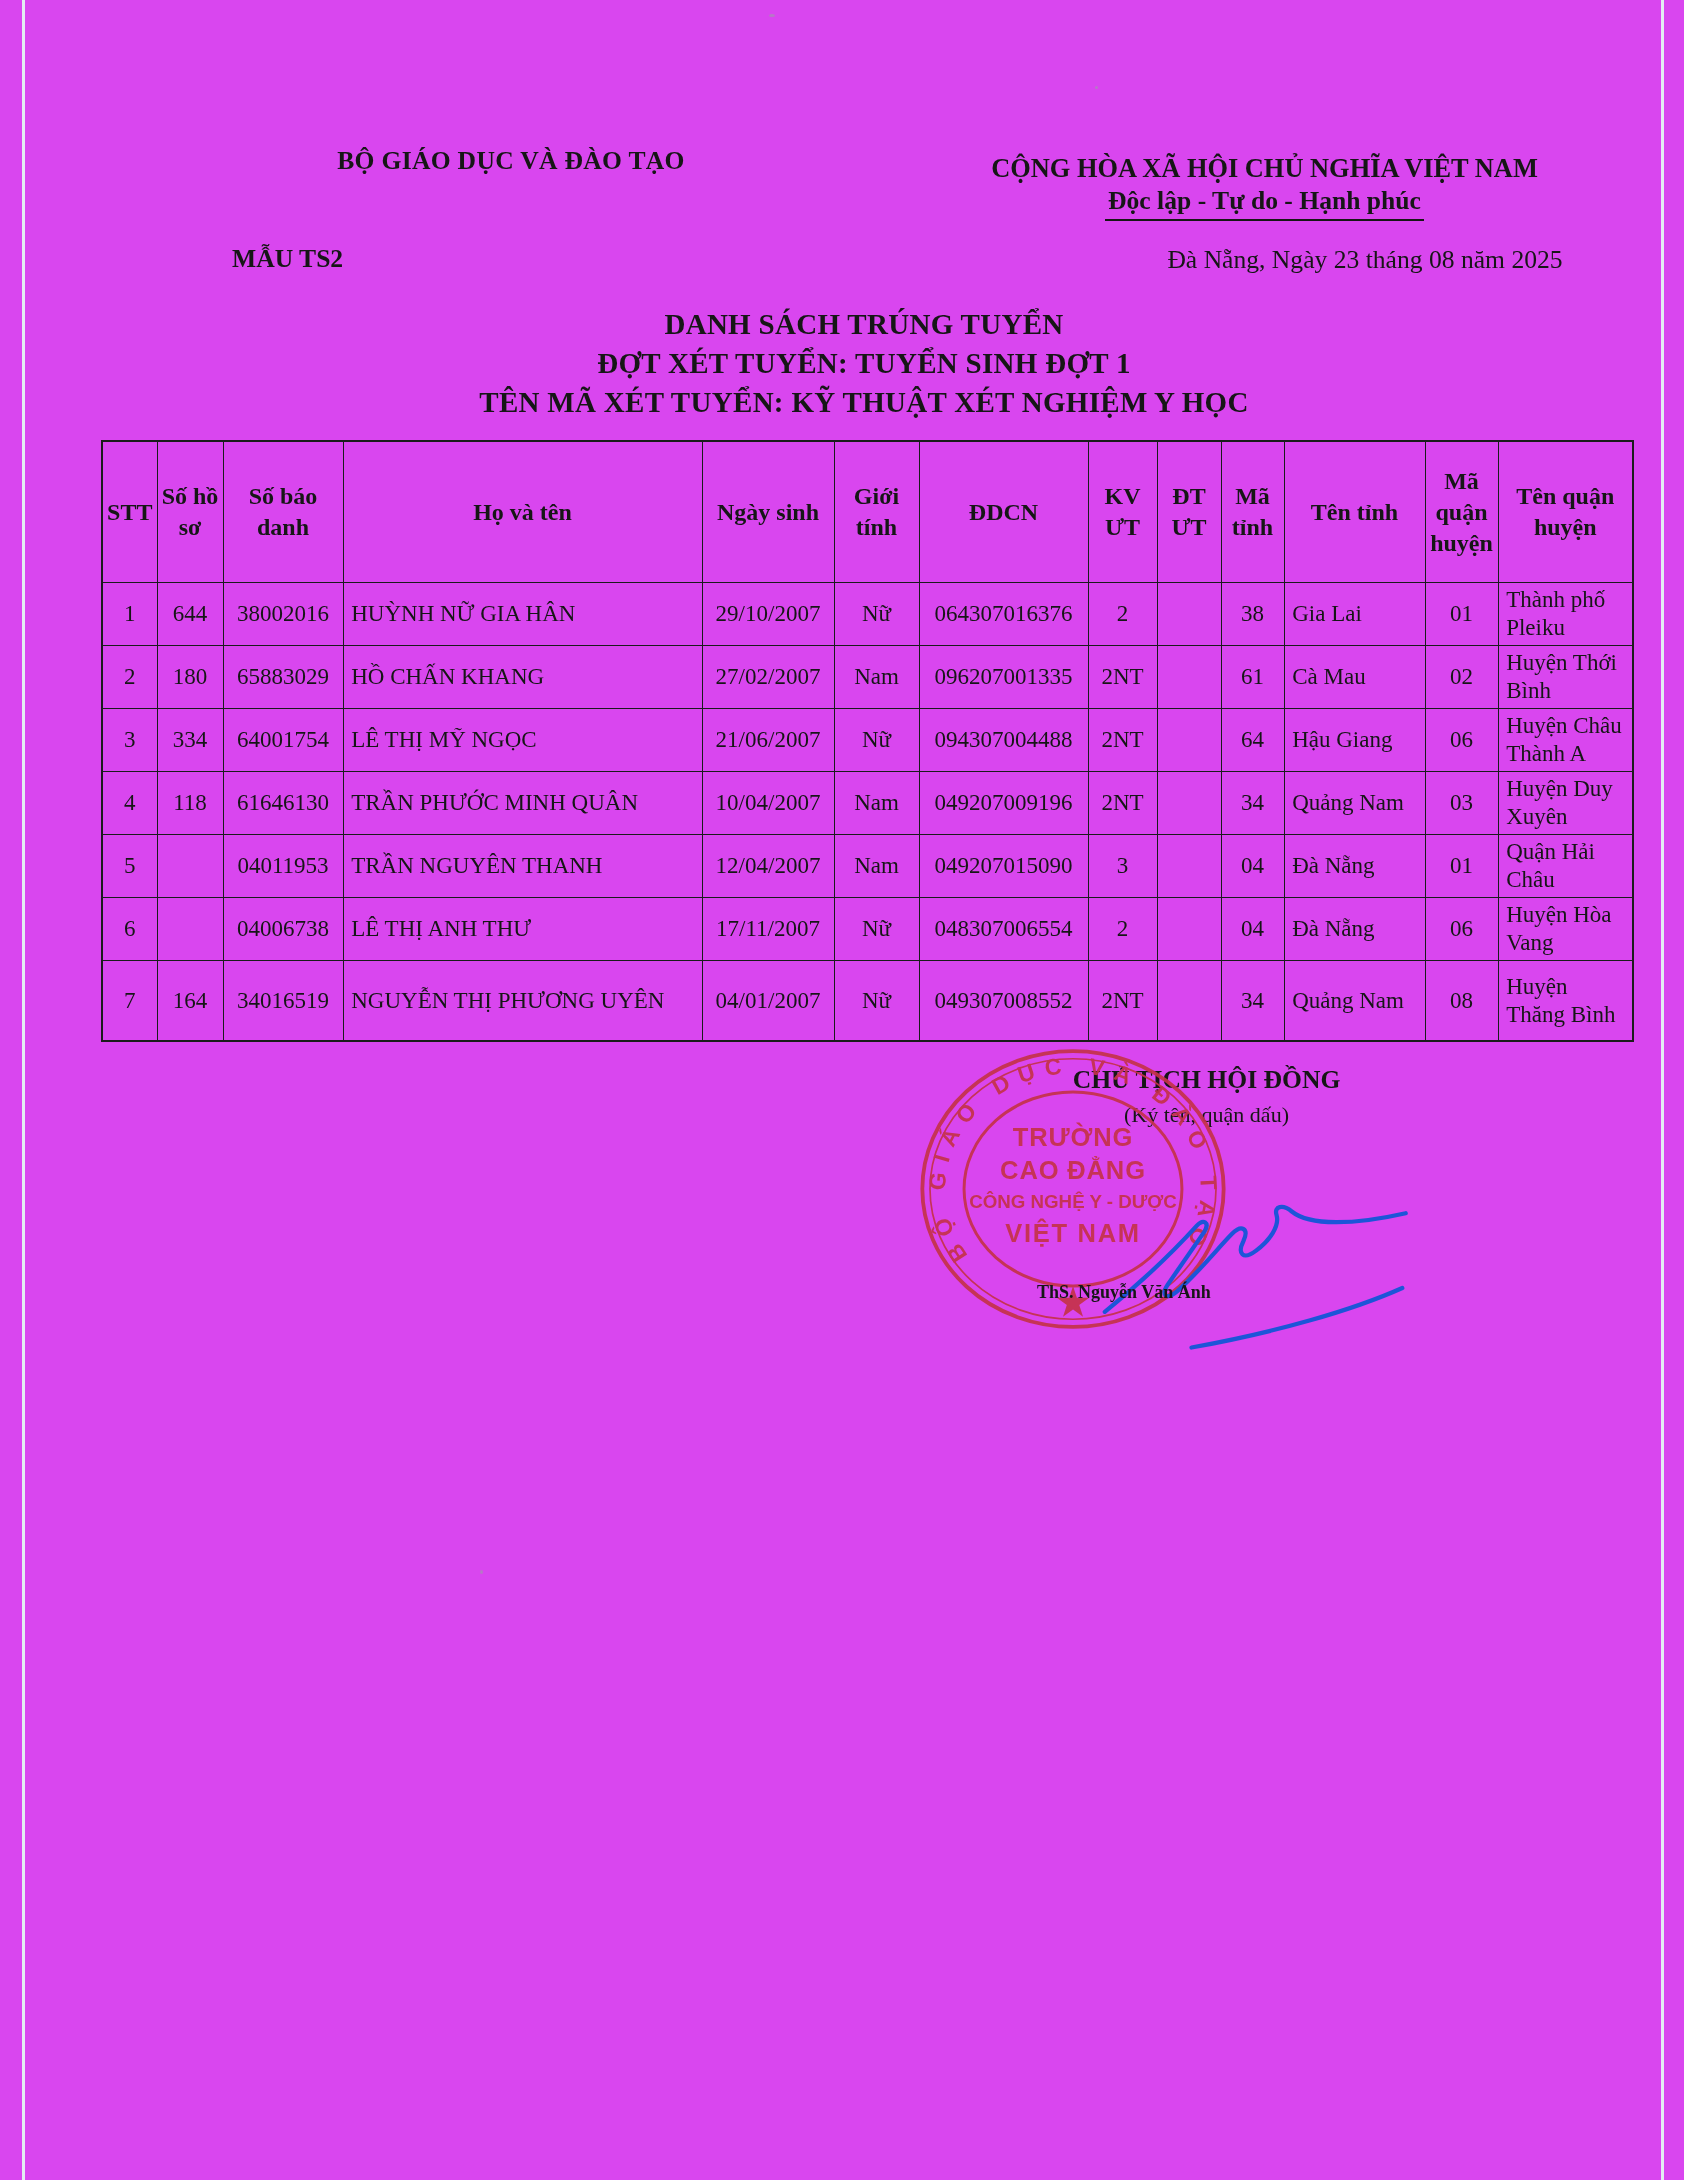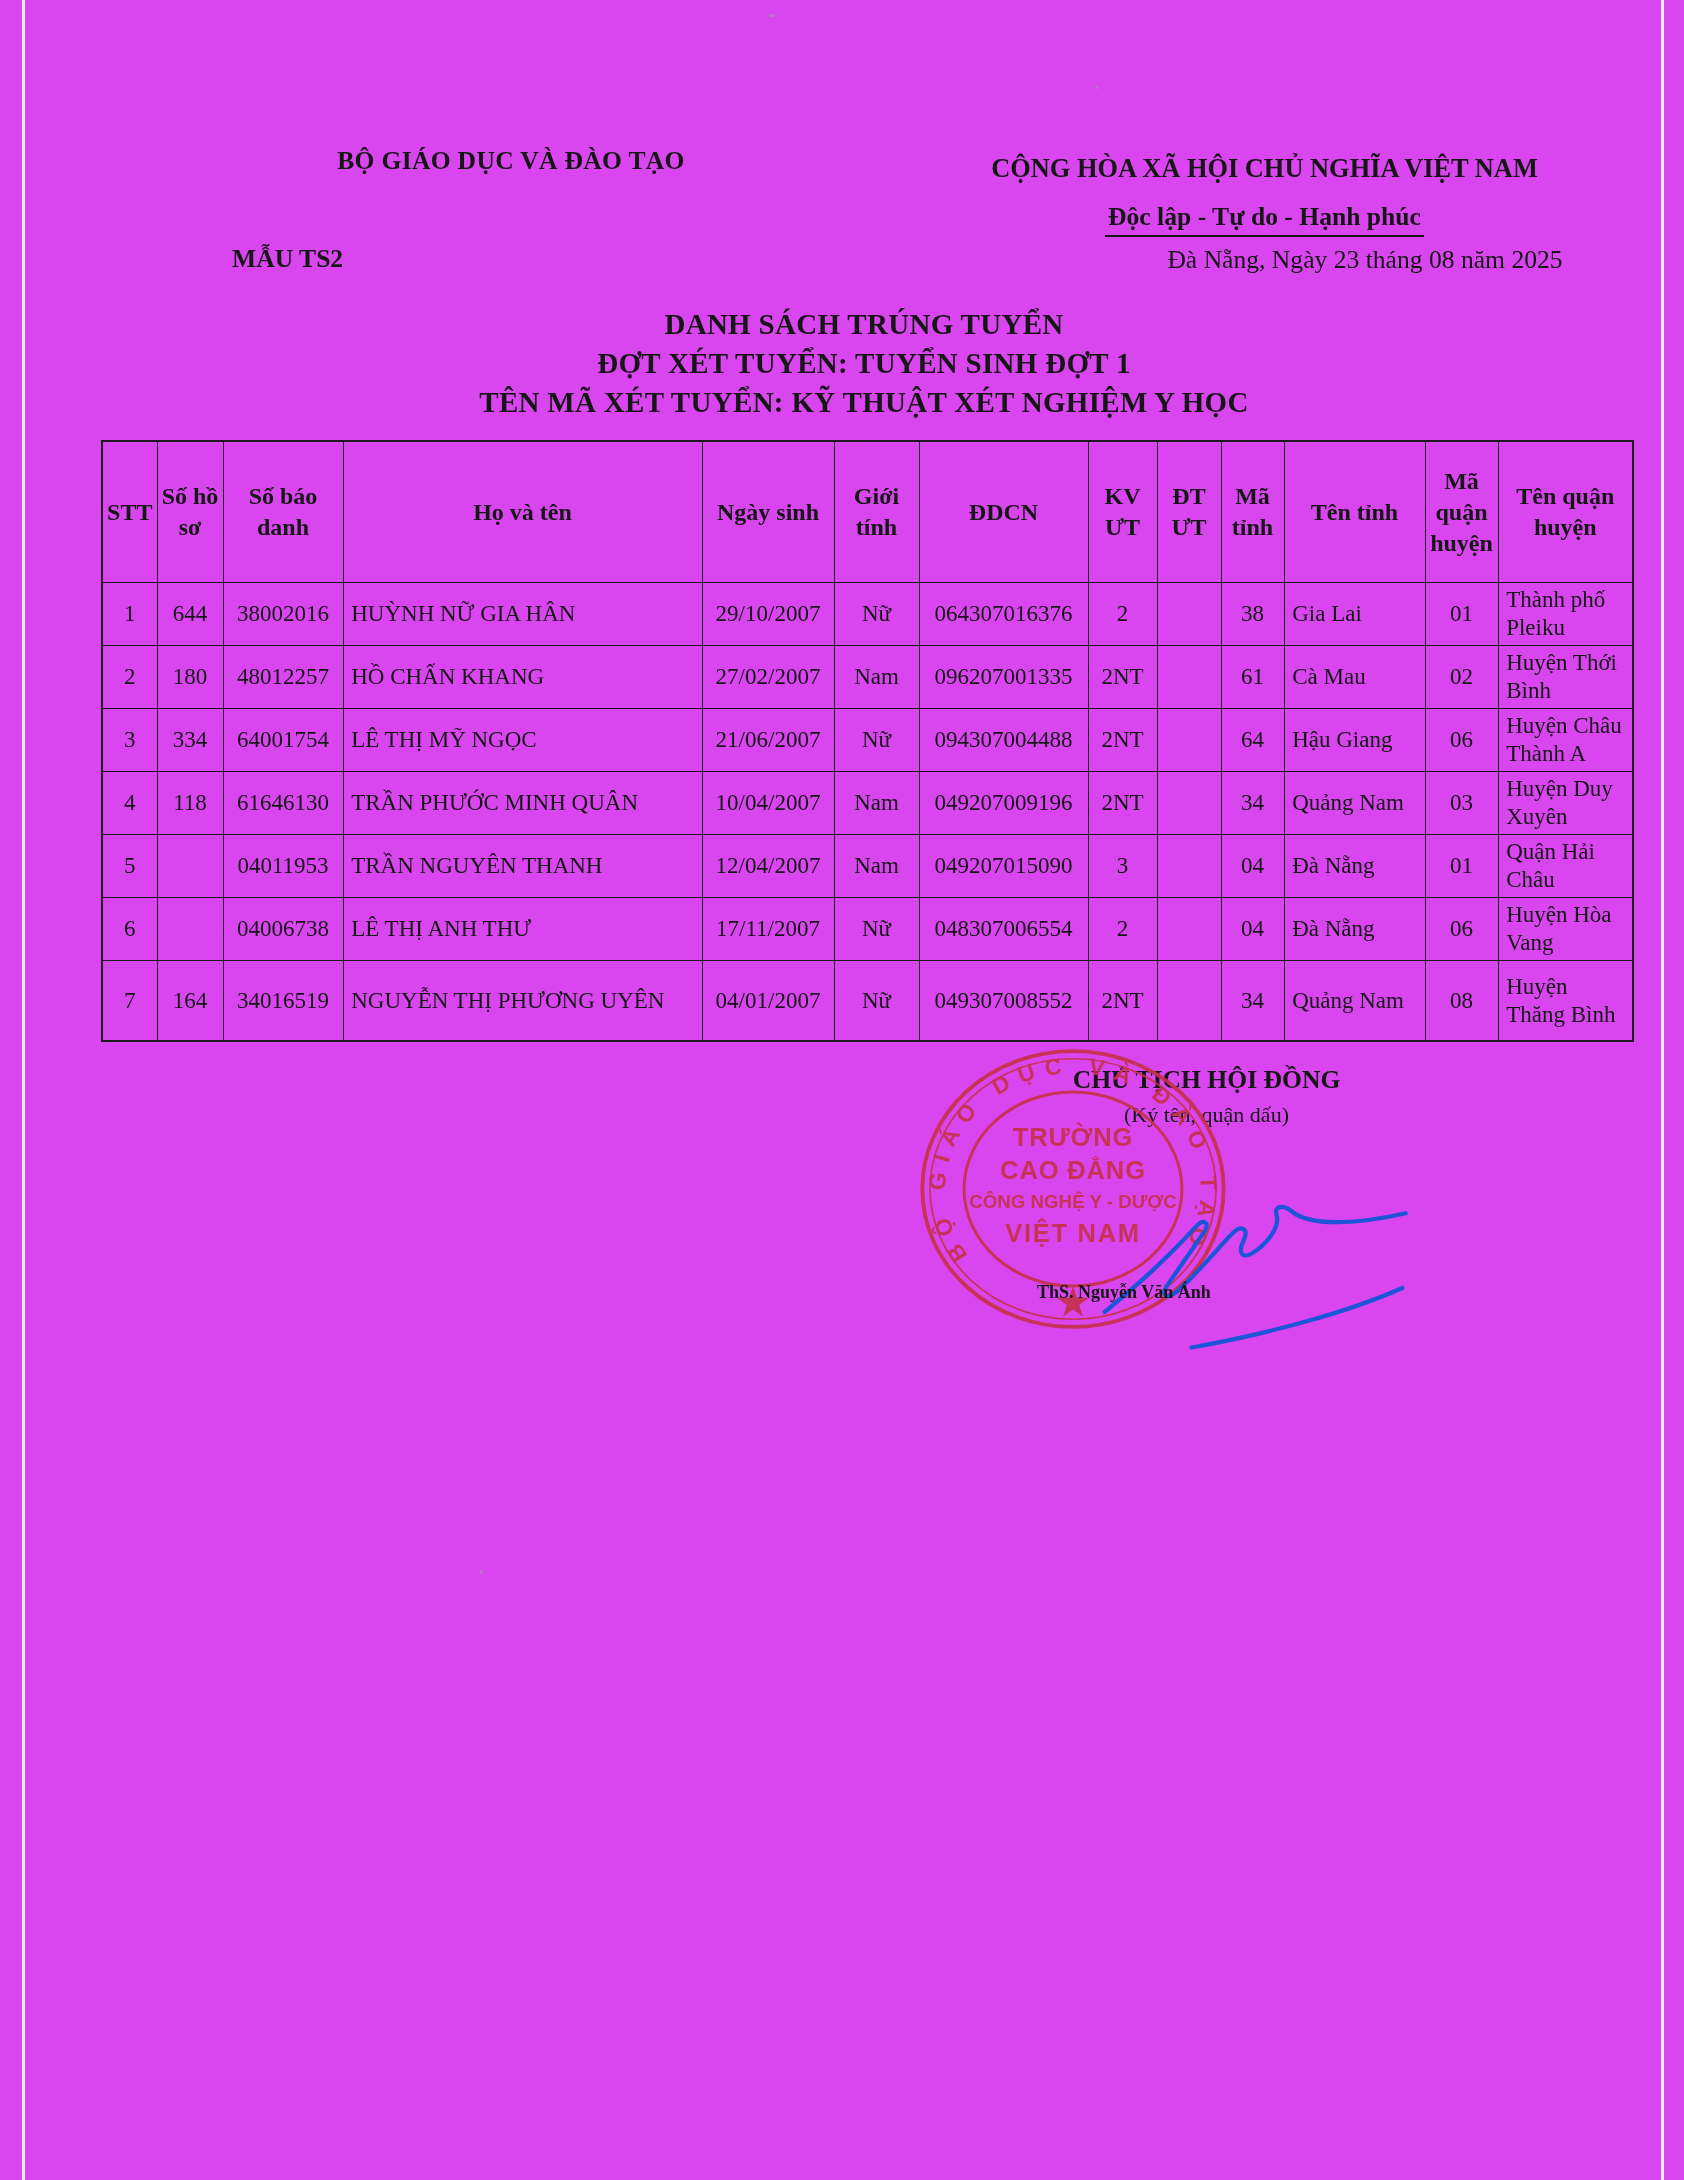--- a/index.html
+++ b/index.html
@@ -9,21 +9,21 @@
   }
   .scan-edge{position:absolute;top:0;bottom:0;width:2.6px;background:#e3ecf2;}
   .speck{position:absolute;border-radius:50%;background:#9aa0a6;opacity:.55;}
 
   
   .org-block{position:absolute;left:85px;top:143px;width:852px;text-align:center;}
   .org-line{font-weight:bold;font-size:25.6px;line-height:36px;letter-spacing:0.3px;}
   .form-label{position:absolute;left:232px;top:244px;font-weight:bold;font-size:25.6px;}
   .nation-block{position:absolute;left:843px;top:150px;width:843px;text-align:center;}
   .nation-line{font-weight:bold;font-size:26.4px;line-height:36px;}
-  .motto-line{font-weight:bold;font-size:25.6px;display:inline-block;border-bottom:2.6px solid #161616;padding:0 3.4px 2.6px 3.4px;margin-top:16px;}
+  .motto-line{font-weight:bold;font-size:25.6px;display:inline-block;border-bottom:2.6px solid #161616;padding:0 3.4px 2.6px 3.4px;margin-top:0;}
   .dateline{position:absolute;left:1033px;top:245px;width:664px;text-align:center;font-size:25.6px;}
 
   
   .title-block{position:absolute;left:30px;top:305px;width:1668px;text-align:center;}
   .title-line{font-weight:bold;font-size:29px;line-height:39px;letter-spacing:0.3px;}
 
   
   table.results{
     position:absolute;left:101px;top:440px;width:1530px;
     border-collapse:collapse;table-layout:fixed;
@@ -122,21 +122,21 @@
           <td>2</td>
           <td></td>
           <td>38</td>
           <td class="al-l">Gia Lai</td>
           <td>01</td>
           <td class="al-l">Thành phố Pleiku</td>
         </tr>
         <tr>
           <td>2</td>
           <td>180</td>
-          <td>48012257</td>
+          <td>65883029</td>
           <td class="al-l">HỒ CHẤN KHANG</td>
           <td>27/02/2007</td>
           <td>Nam</td>
           <td>096207001335</td>
           <td>2NT</td>
           <td></td>
           <td>61</td>
           <td class="al-l">Cà Mau</td>
           <td>02</td>
           <td class="al-l">Huyện Thới Bình</td>

